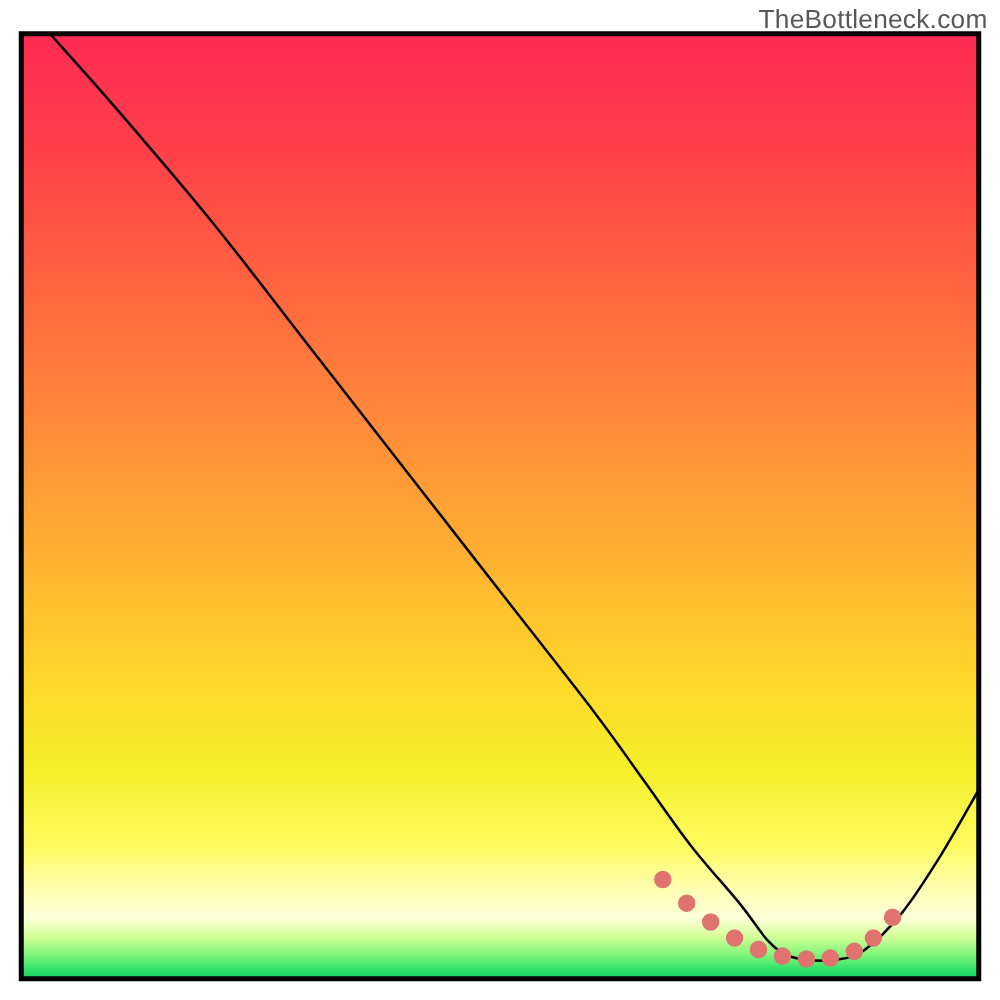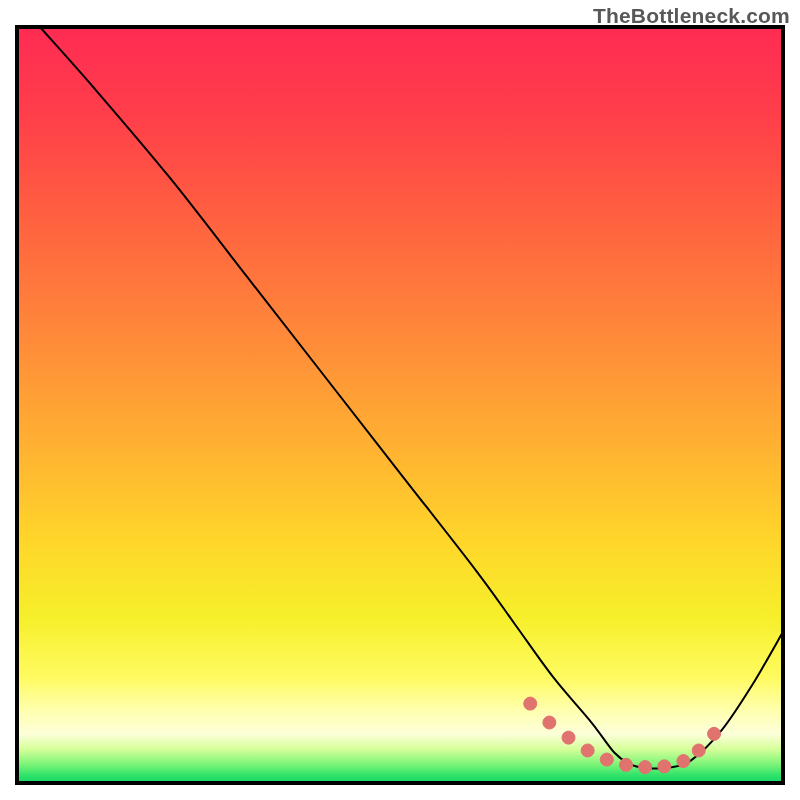--- a/index.html
+++ b/index.html
@@ -16,21 +16,21 @@
     height: 800px;
   }
   svg {
     display: block;
   }
   .watermark {
     position: absolute;
     top: 4px;
     right: 10px;
     font-size: 21px;
-    font-weight: 700;
+    font-weight: 400;
     color: #585858;
     letter-spacing: 0.2px;
   }
 </style>
 </head>
 <body>
 
 <div class="stage">
   <div class="watermark">TheBottleneck.com</div>
 

